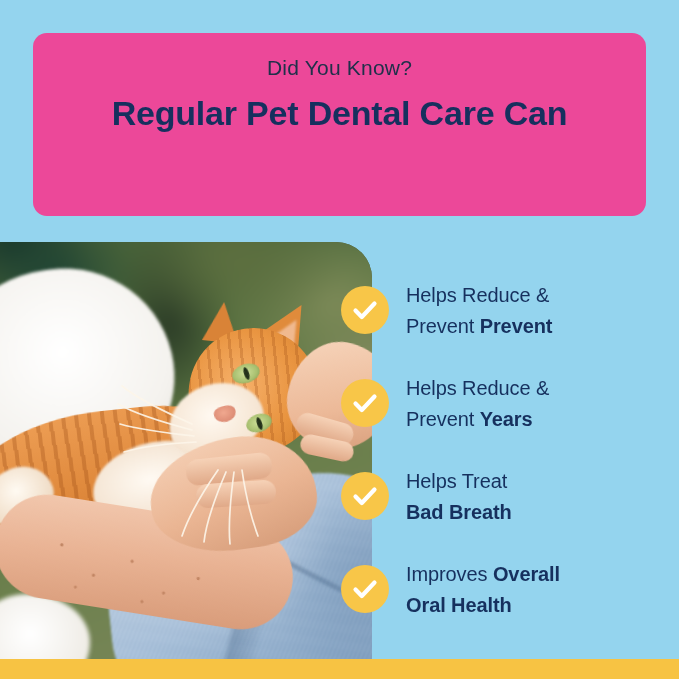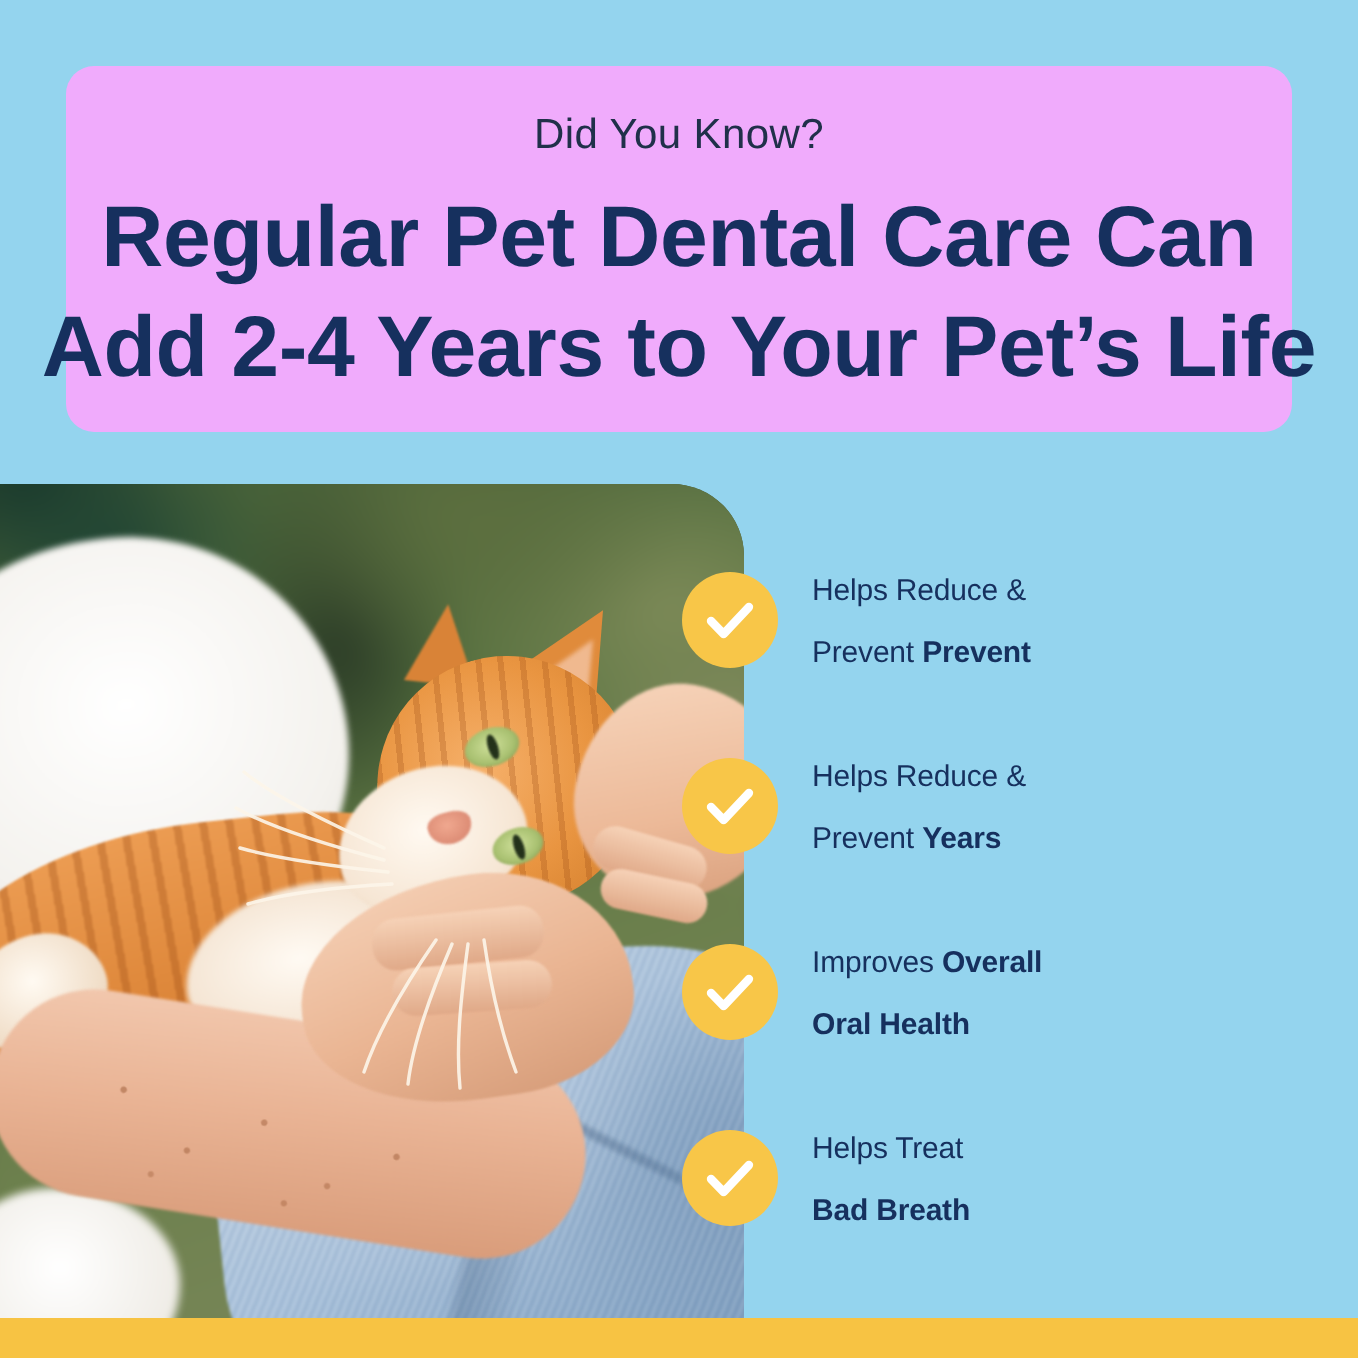--- a/index.html
+++ b/index.html
@@ -23,21 +23,21 @@
     overflow: hidden;
   }
 
   
   .header-card {
     position: absolute;
     left: 33px;
     top: 33px;
     width: 613px;
     height: 183px;
-    background: #f0abfc;
+    background: #ec4899;
     border-radius: 14px;
     box-sizing: border-box;
     display: flex;
     flex-direction: column;
     align-items: center;
     justify-content: flex-start;
     padding-top: 22px;
   }
 
   .eyebrow {
@@ -45,21 +45,21 @@
     font-weight: 300;
     letter-spacing: 0.2px;
     color: #20304a;
     line-height: 1.2;
     margin: 0;
     white-space: nowrap;
   }
 
   .headline {
     margin: 12px 0 0 0;
-    font-size: 43px;
+    font-size: 34px;
     font-weight: bold;
     color: #16305e;
     text-align: center;
     line-height: 1.28;
     letter-spacing: -0.2px;
     white-space: nowrap;
   }
   .headline-line {
     display: block;
   }
@@ -388,39 +388,38 @@
     background: #f8c648;
     display: flex;
     align-items: center;
     justify-content: center;
   }
   .check-badge svg { display: block; }
   .check-text {
     position: absolute;
     left: 65px;
     top: 0;
-    font-size: 15px;
+    font-size: 20px;
     color: #16305e;
     line-height: 31px;
     letter-spacing: -0.1px;
     white-space: nowrap;
   }
   .check-text .line { display: block; font-weight: normal; }
   .check-text b { font-weight: bold; }
 </style>
 </head>
 <body>
 
 <div id="infographic">
 
   <div class="header-card">
     <div class="eyebrow">Did You Know?</div>
     <div class="headline">
       <span class="headline-line">Regular Pet Dental Care Can</span>
-      <span class="headline-line">Add 2-4 Years to Your Pet’s Life</span>
     </div>
   </div>
 
   <div class="photo-panel">
     <div class="photo-stage">
       <div class="bg-garden"></div>
 
       <div class="shirt"></div>
       <div class="jeans"></div>
       <div class="jeans-fold"></div>
@@ -494,33 +493,33 @@
       </div>
     </div>
 
     <div class="check-item">
       <div class="check-badge">
         <svg width="30" height="30" viewBox="0 0 30 30" aria-hidden="true">
           <path d="M5.5 15.5 L11.8 22 L24.5 8.5" fill="none" stroke="#ffffff" stroke-width="4.2" stroke-linecap="round" stroke-linejoin="round"></path>
         </svg>
       </div>
       <div class="check-text">
-        <span class="line"><span>Improves </span><b>Overall</b></span>
-        <span class="line"><span></span><b>Oral Health</b></span>
+        <span class="line">Helps Treat</span>
+        <span class="line"><span></span><b>Bad Breath</b></span>
       </div>
     </div>
 
     <div class="check-item">
       <div class="check-badge">
         <svg width="30" height="30" viewBox="0 0 30 30" aria-hidden="true">
           <path d="M5.5 15.5 L11.8 22 L24.5 8.5" fill="none" stroke="#ffffff" stroke-width="4.2" stroke-linecap="round" stroke-linejoin="round"></path>
         </svg>
       </div>
       <div class="check-text">
-        <span class="line">Helps Treat</span>
-        <span class="line"><span></span><b>Bad Breath</b></span>
+        <span class="line"><span>Improves </span><b>Overall</b></span>
+        <span class="line"><span></span><b>Oral Health</b></span>
       </div>
     </div>
 
   </div>
 
   <div class="bottom-bar"></div>
 </div>
 
 </body></html>

